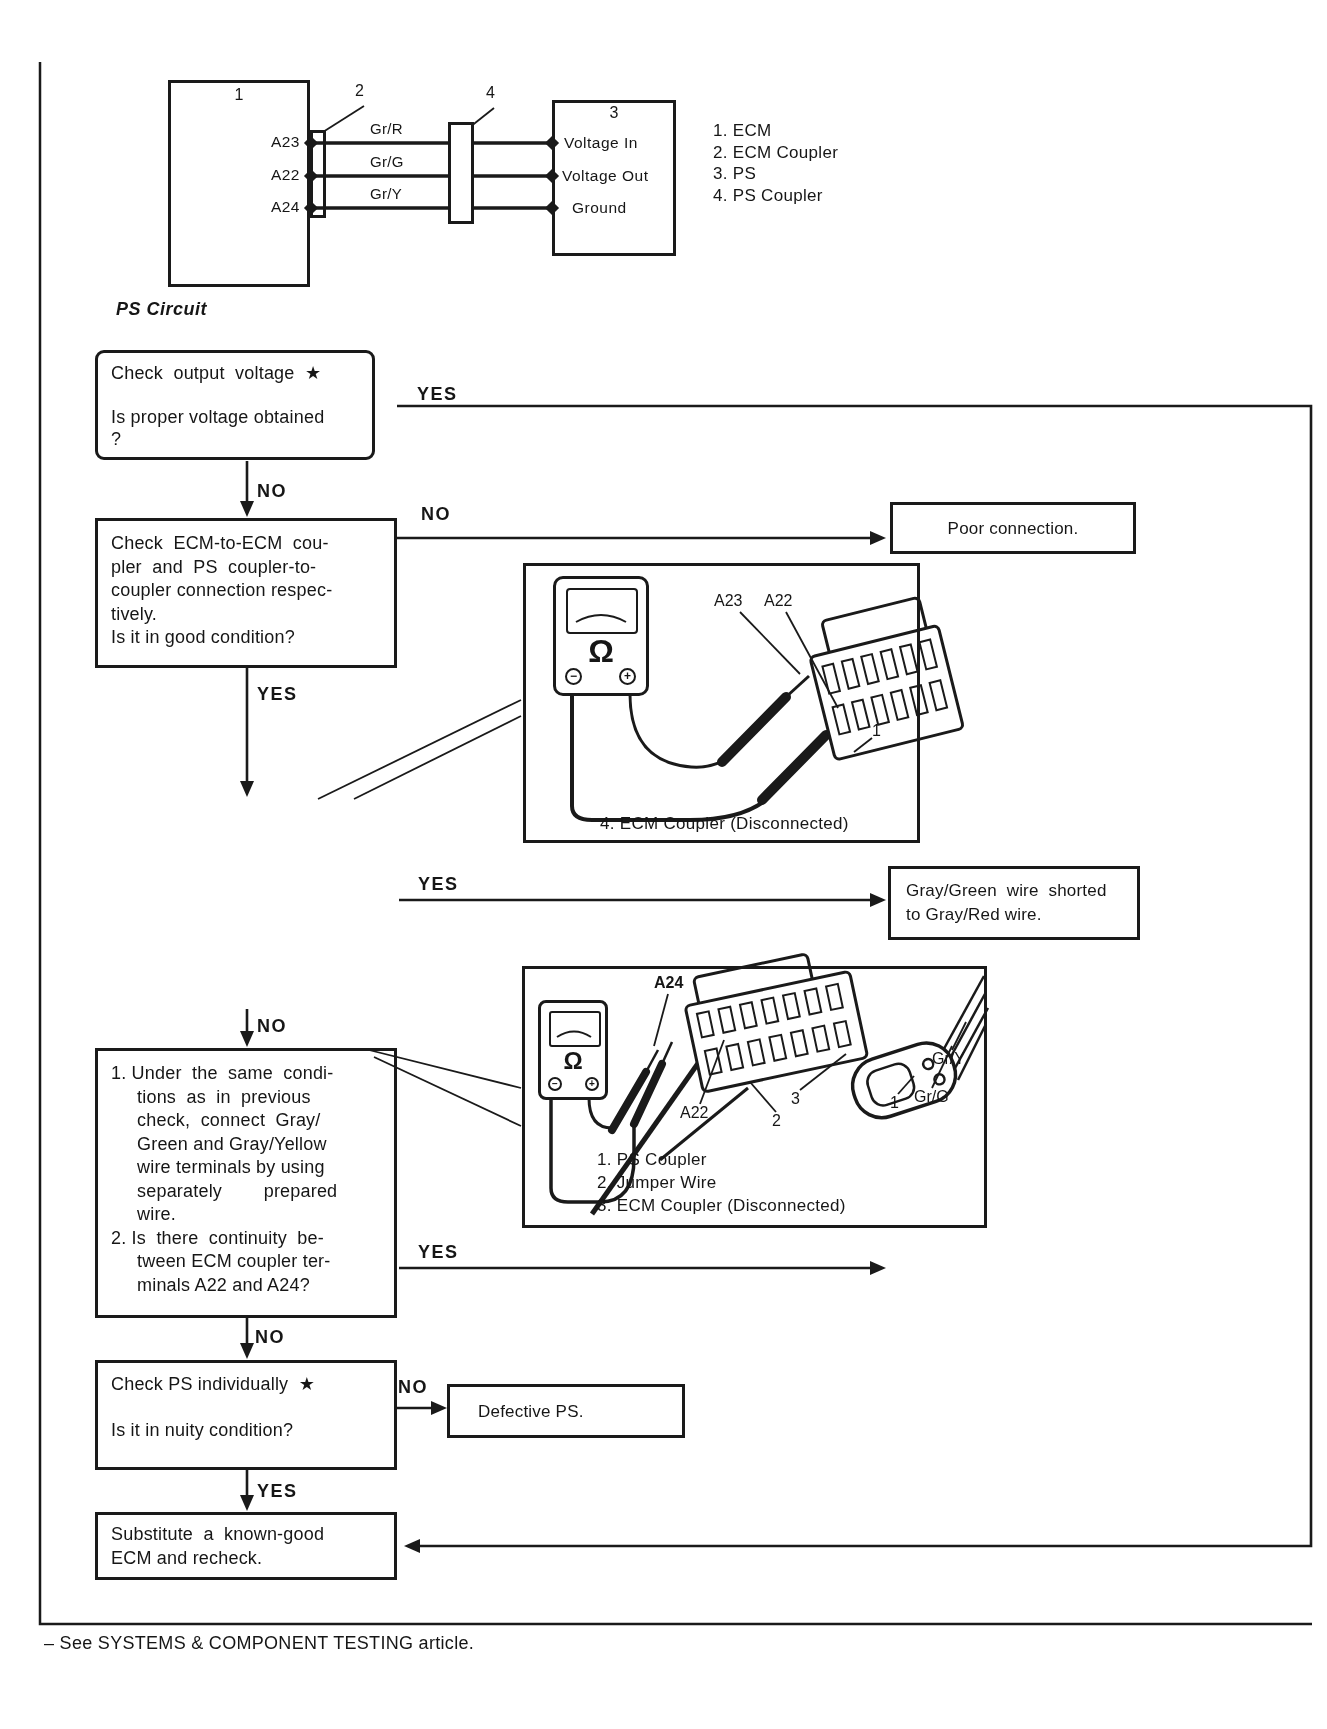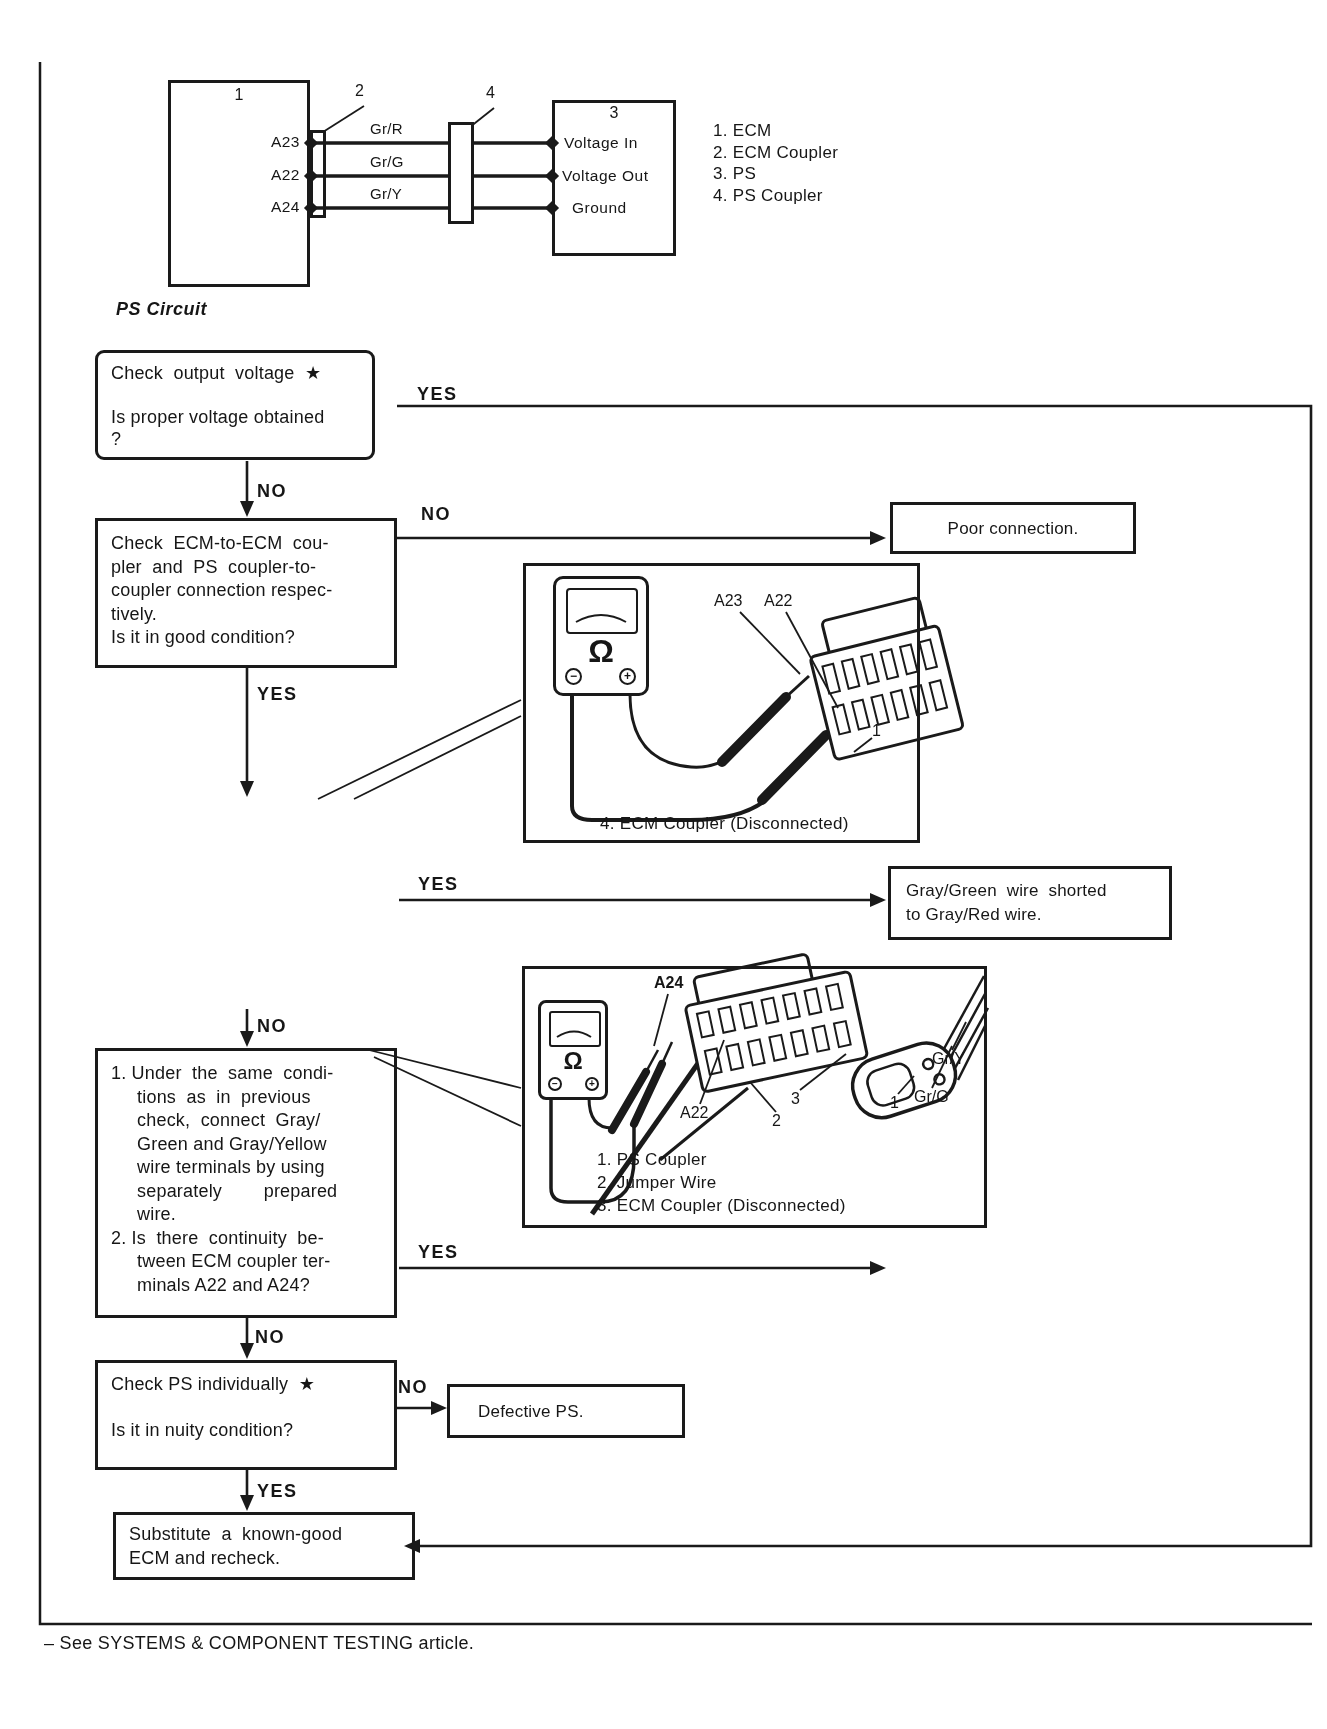--- a/index.html
+++ b/index.html
@@ -231,30 +231,30 @@
      tween ECM coupler ter-
      minals A22 and A24?</div>
   </div>
 
   <div class="box" style="left:95px;top:1360px;width:302px;height:110px;">
     <div class="boxtext" style="line-height:23px;padding-top:10px;">Check PS individually  ★
 
 Is it in nuity condition?</div>
   </div>
 
-  <div class="box" style="left:95px;top:1512px;width:302px;height:68px;margin-left:18px;">
+  <div class="box" style="left:95px;top:1512px;width:302px;height:68px;">
     <div class="boxtext" style="padding-top:8px;">Substitute  a  known-good
 ECM and recheck.</div>
   </div>
 
   <div class="box" style="left:890px;top:502px;width:246px;height:52px;">
     <div class="restext ctr" style="padding-top:12px;">Poor connection.</div>
   </div>
 
-  <div class="box" style="left:888px;top:866px;width:284px;height:74px;">
+  <div class="box" style="left:888px;top:866px;width:252px;height:74px;">
     <div class="restext" style="padding:10px 0 0 15px;">Gray/Green  wire  shorted
 to Gray/Red wire.</div>
   </div>
 
 
   <div class="box" style="left:447px;top:1384px;width:238px;height:54px;">
     <div class="restext" style="padding:13px 0 0 28px;">Defective PS.</div>
   </div>
 
   <span class="lbl" style="left:417px;top:384px;">YES</span>

